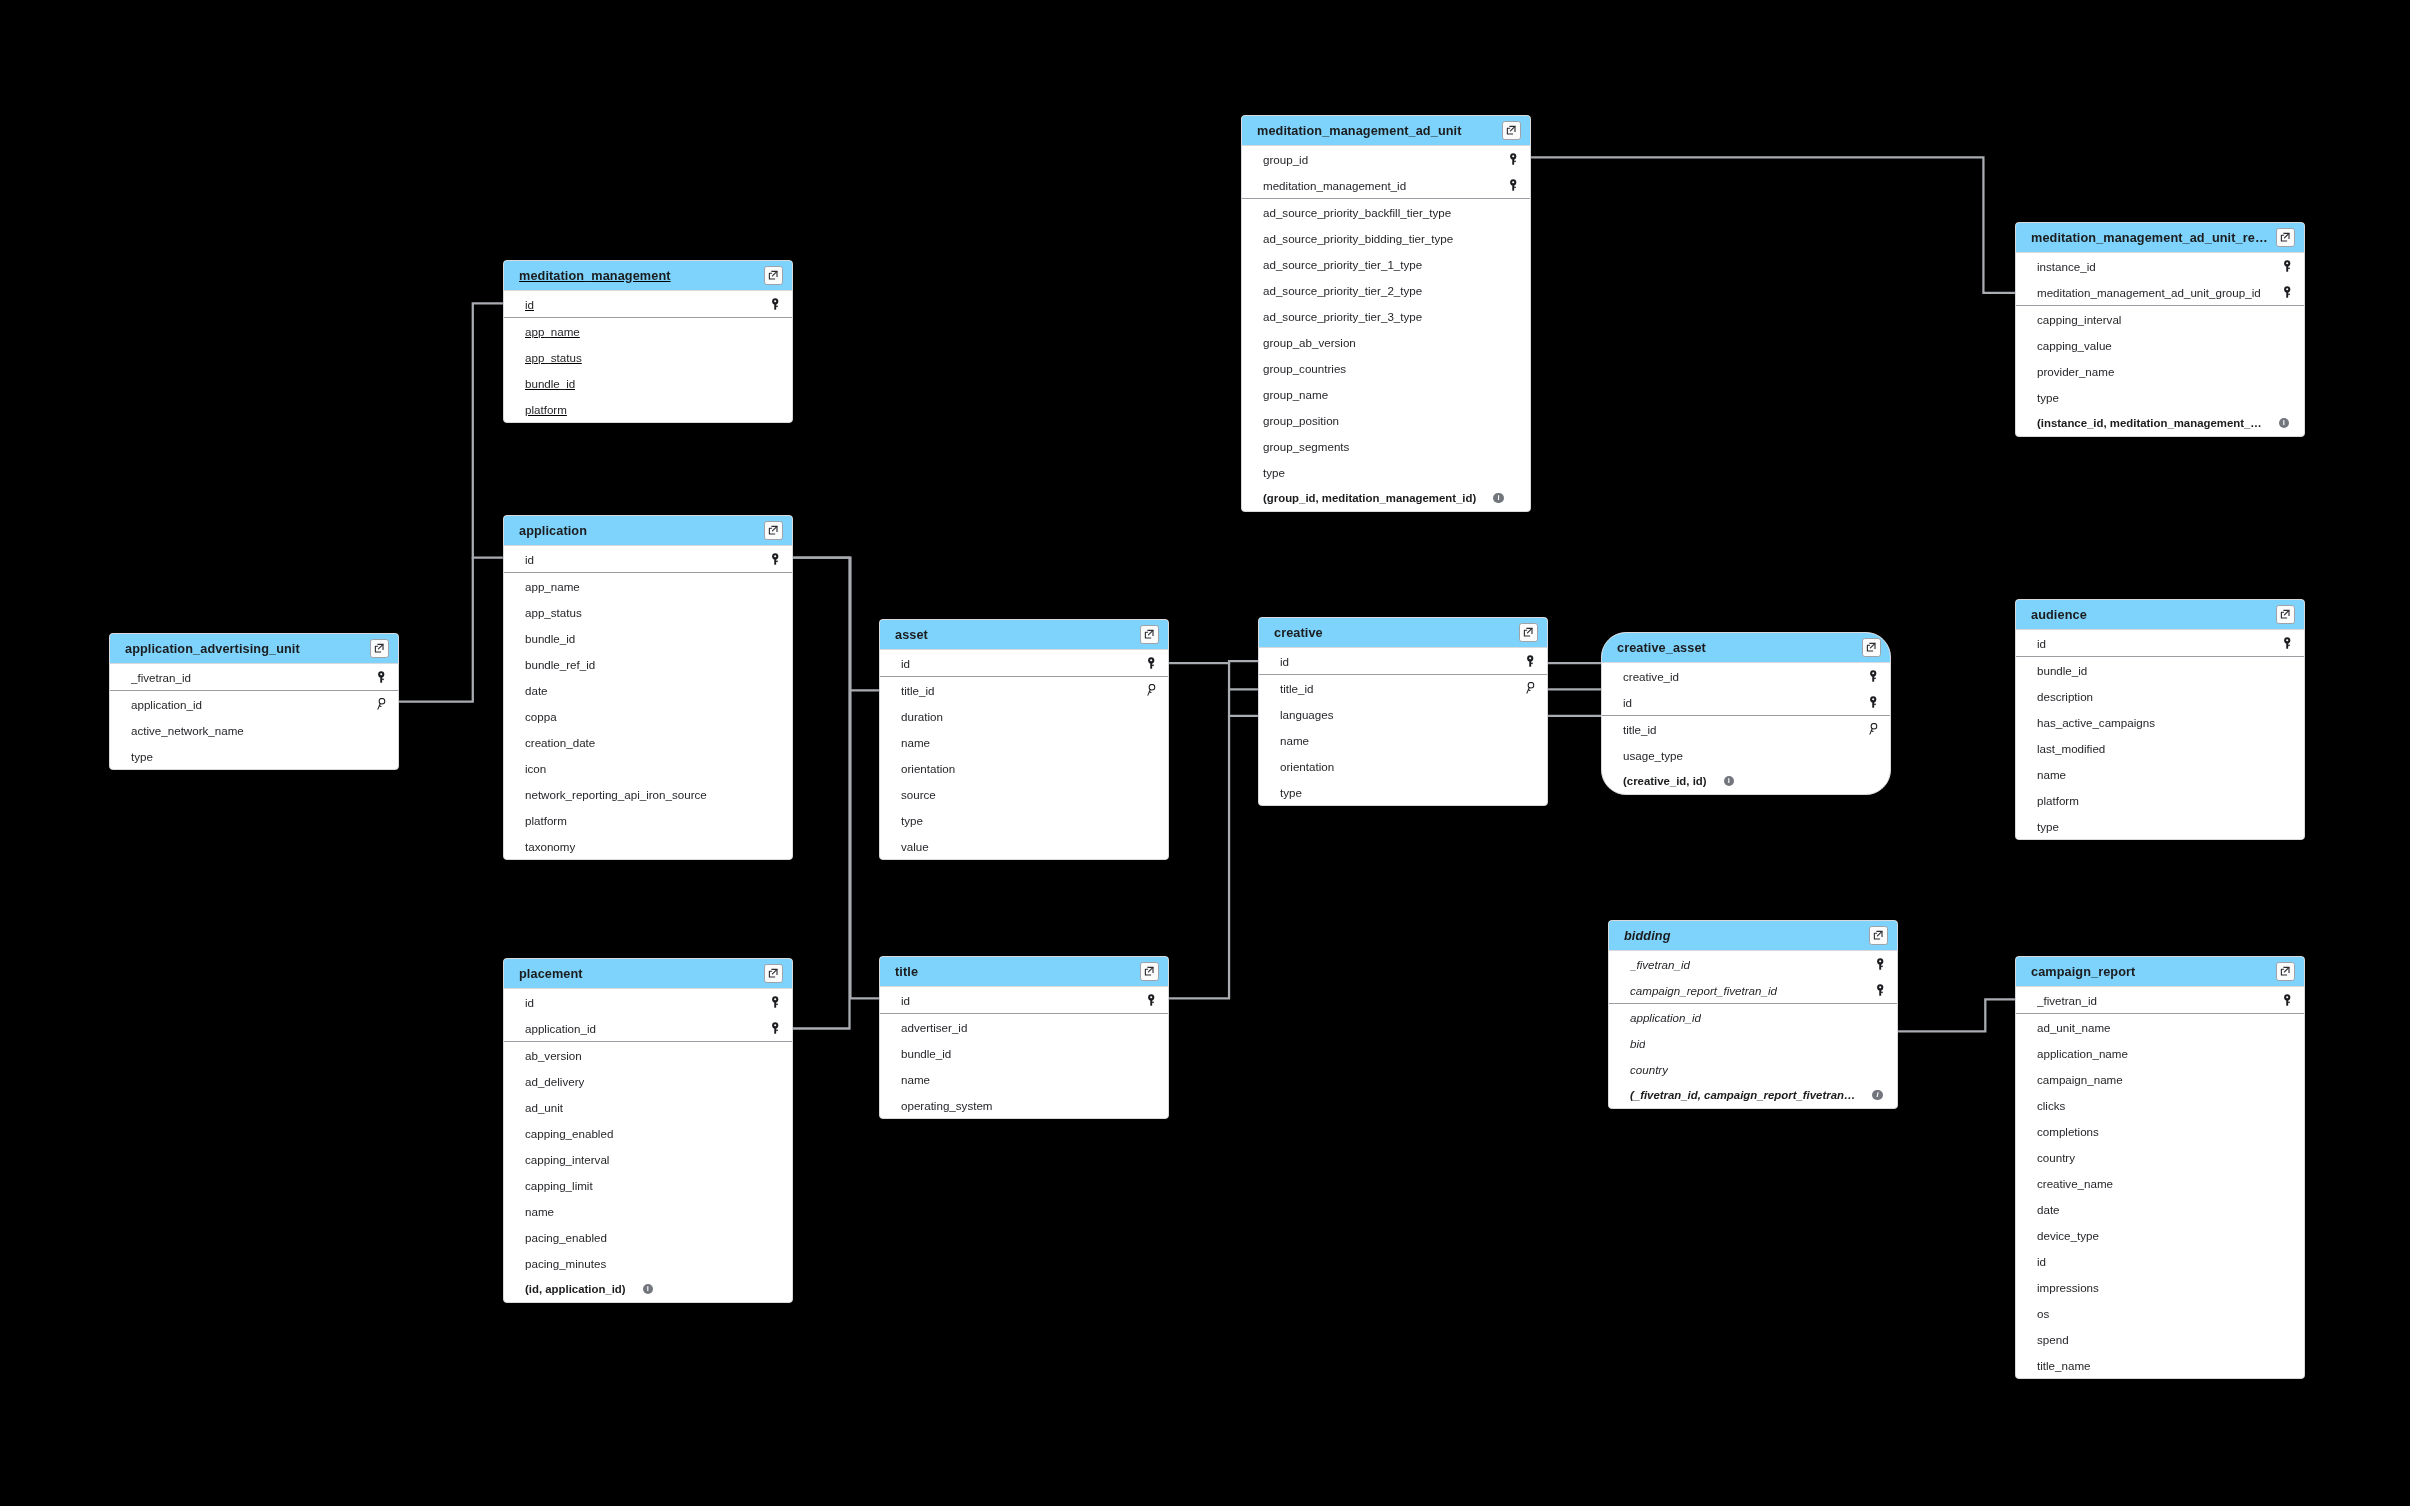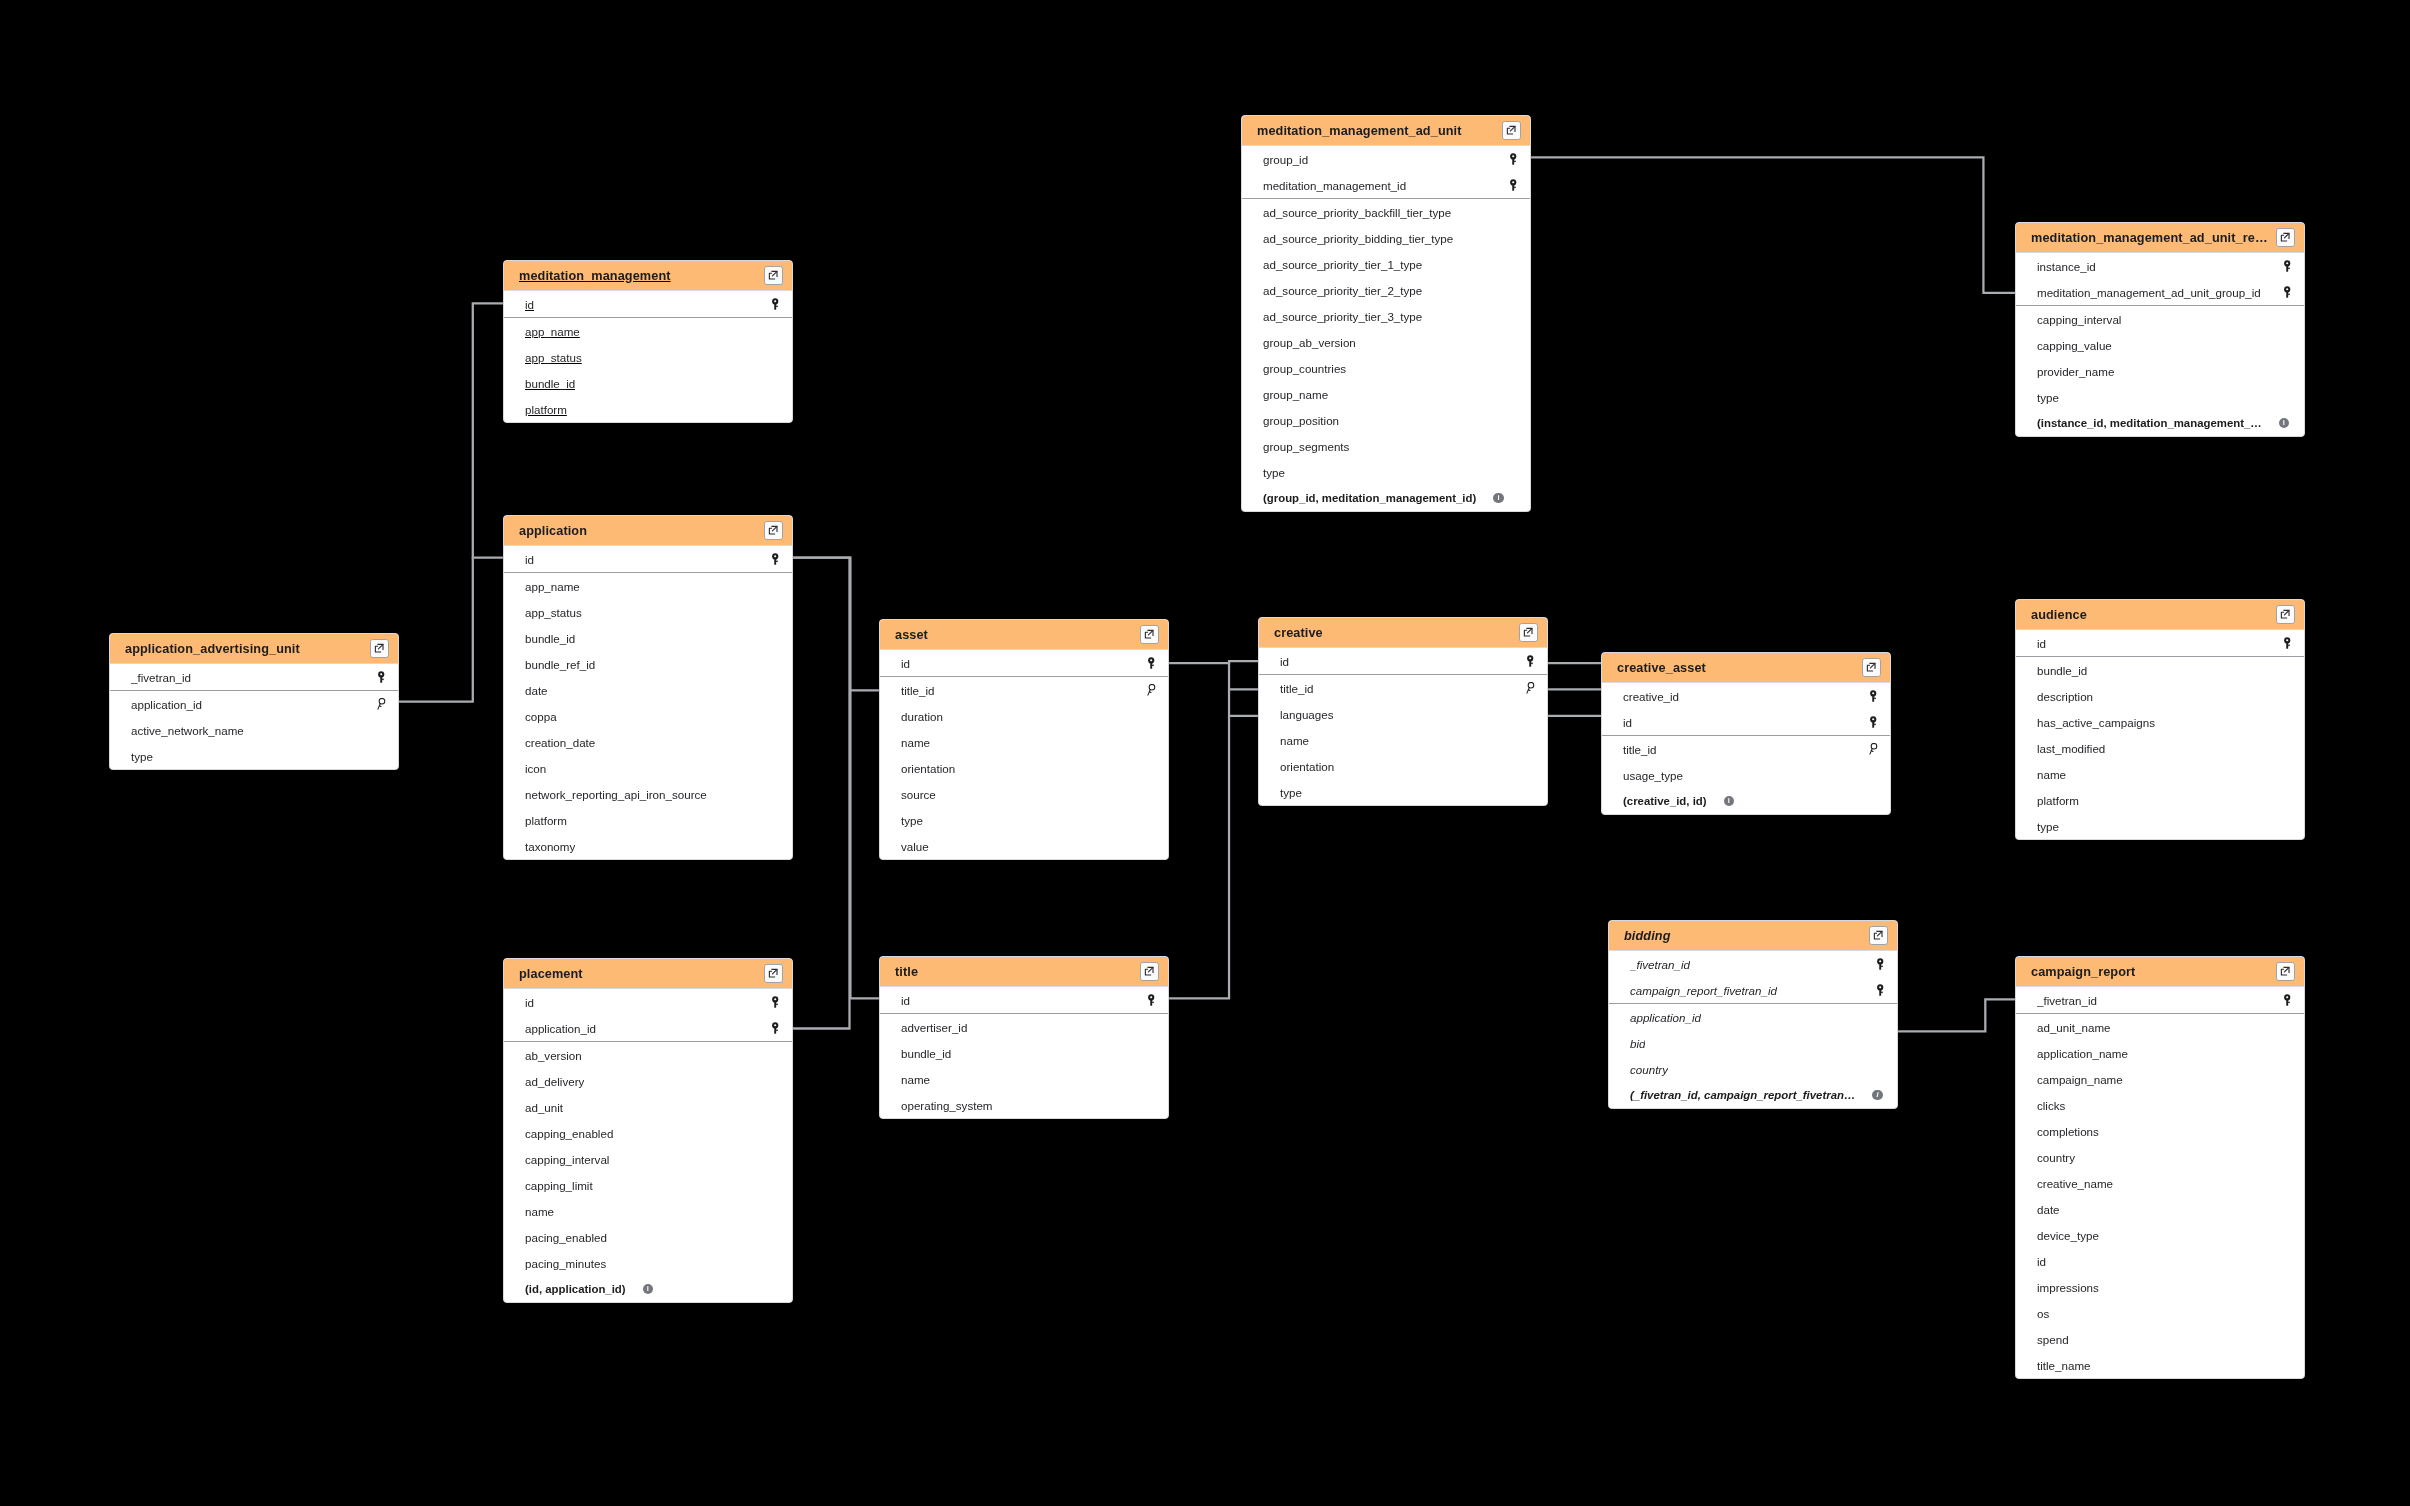--- a/index.html
+++ b/index.html
@@ -14,21 +14,21 @@
   .table-card{
     position:absolute;
     background:#ffffff;
     border:0.9px solid #d7d9dd;
     border-radius:3.8px;
     box-shadow:0 0.9px 1.9px rgba(0,0,0,.28);
     overflow:hidden;
   }
   .tbl-header{
     display:flex;align-items:center;justify-content:space-between;
-    background:#fdba74;
+    background:#7dd3fc;
     border-bottom:0.9px solid #d7d9dd;
     height:30px;
     padding:0 9.4px 0 15px;
     box-sizing:border-box;
   }
   .tbl-title{
     font-size:12.7px;font-weight:bold;color:#1b1c1e;
     letter-spacing:0.1px;white-space:nowrap;overflow:hidden;text-overflow:ellipsis;
   }
   .open-icon{
@@ -497,21 +497,21 @@
         <div class="field-row">
           <span class="fname">orientation</span>
           <span class="key-slot"></span>
         </div>
         <div class="field-row">
           <span class="fname">type</span>
           <span class="key-slot"></span>
         </div>
       </div>
     </div>
-    <div class="table-card" style="left: 1601px; top: 652px; width: 288px;">
+    <div class="table-card" style="left: 1601px; top: 632px; width: 288px; border-radius: 25px;">
       <div class="tbl-header">
         <div class="tbl-title">creative_asset</div>
         <div class="open-icon">
           <svg width="10.4" height="10.4" viewBox="0 0 12 12" aria-hidden="true">
             <path d="M4.6 1.6h5.8v5.8" fill="none" stroke="#2c2d31" stroke-width="1.3" stroke-linecap="square"></path>
             <path d="M10.2 1.8L5.1 6.9" fill="none" stroke="#2c2d31" stroke-width="1.3" stroke-linecap="round"></path>
             <path d="M8.2 10.4H1.6V3.8h3.1" fill="none" stroke="#2c2d31" stroke-width="1.3" stroke-linejoin="round"></path>
           </svg>
         </div>
       </div>

